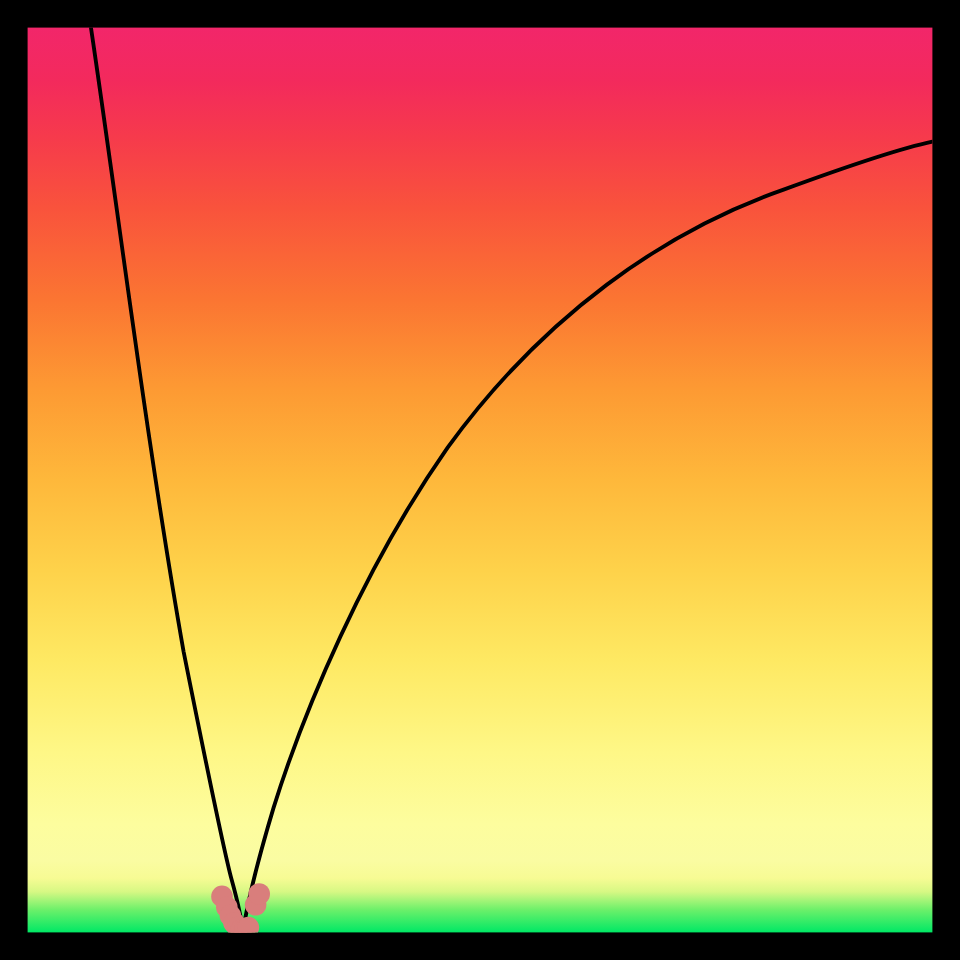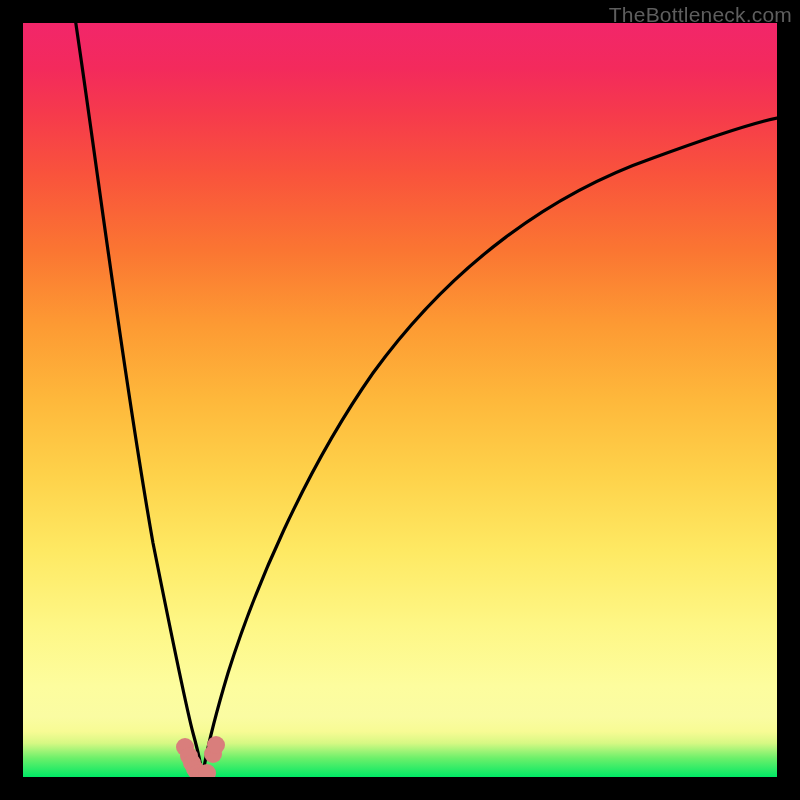--- a/index.html
+++ b/index.html
@@ -84,14 +84,13 @@
         <circle cx="172" cy="746" r="9"></circle>
         <circle cx="175" cy="750" r="9"></circle>
         <circle cx="178" cy="752" r="9"></circle>
         <circle cx="181" cy="752" r="9"></circle>
         <circle cx="184" cy="750" r="9"></circle>
         <circle cx="190" cy="731" r="9"></circle>
         <circle cx="193" cy="722" r="9"></circle>
       </g>
     </svg>
   </div>
-  <div class="attribution">TheBottleneck.com</div>
 </div>
 
 </body></html>

